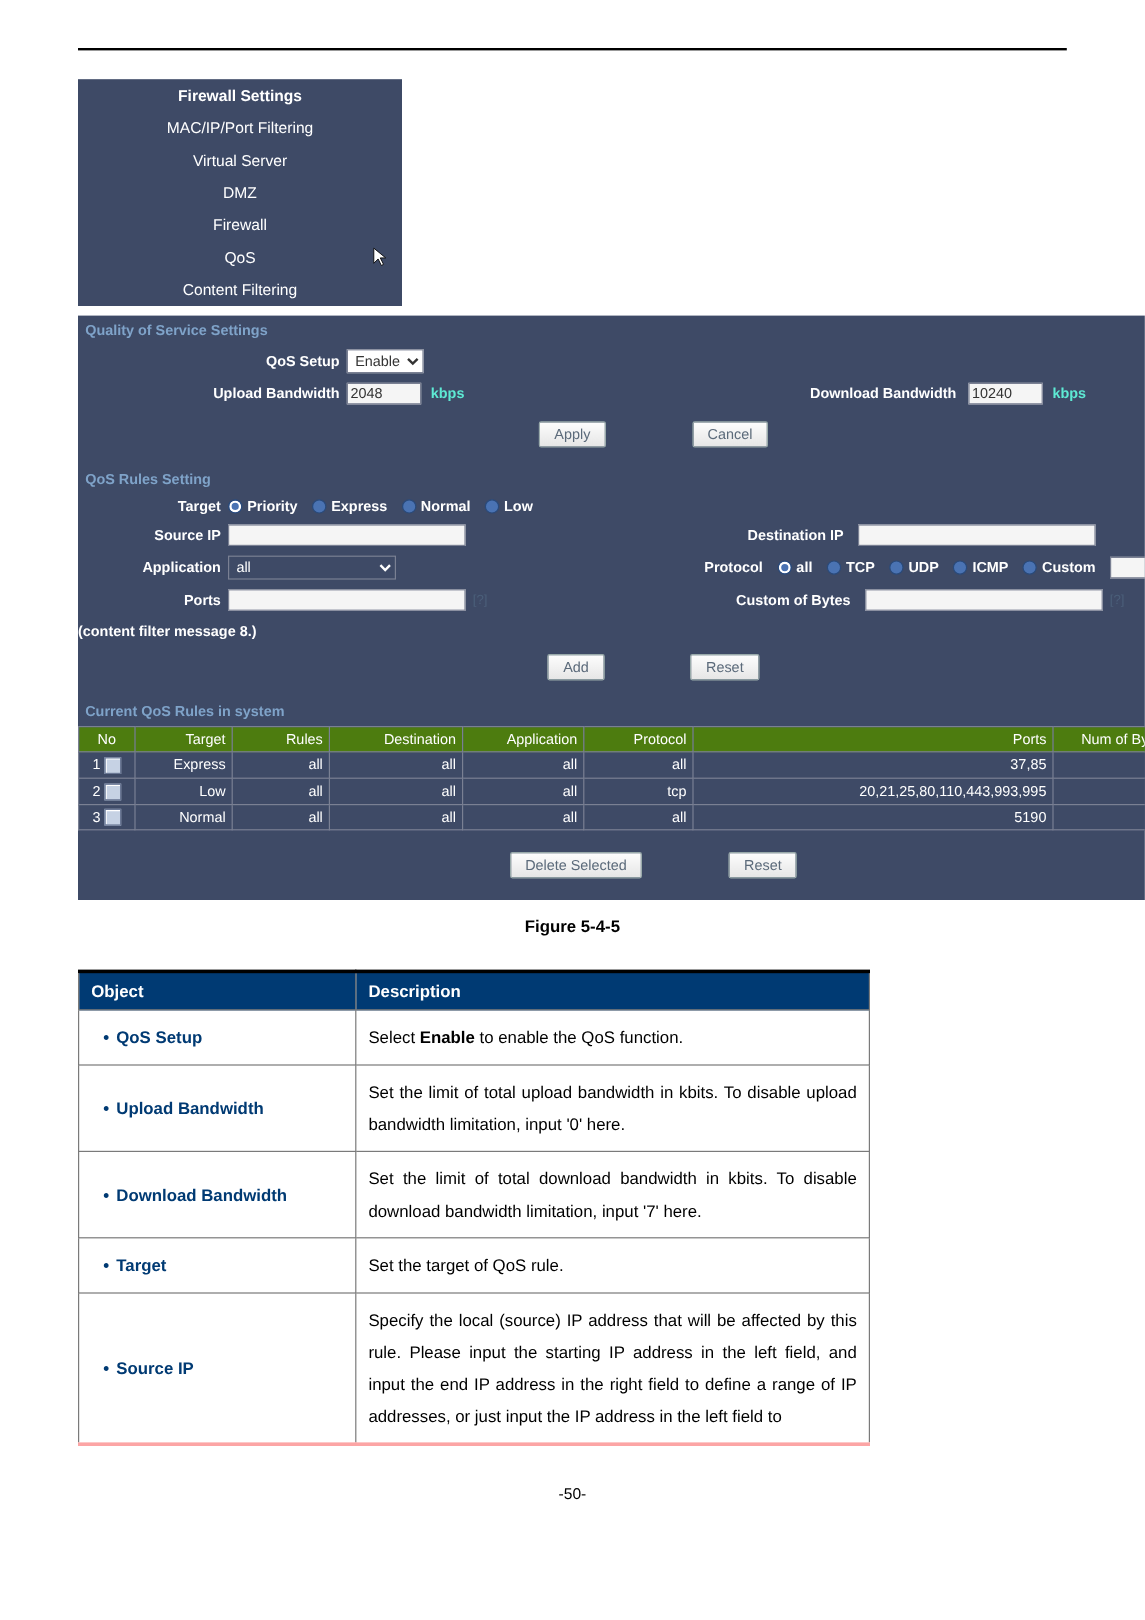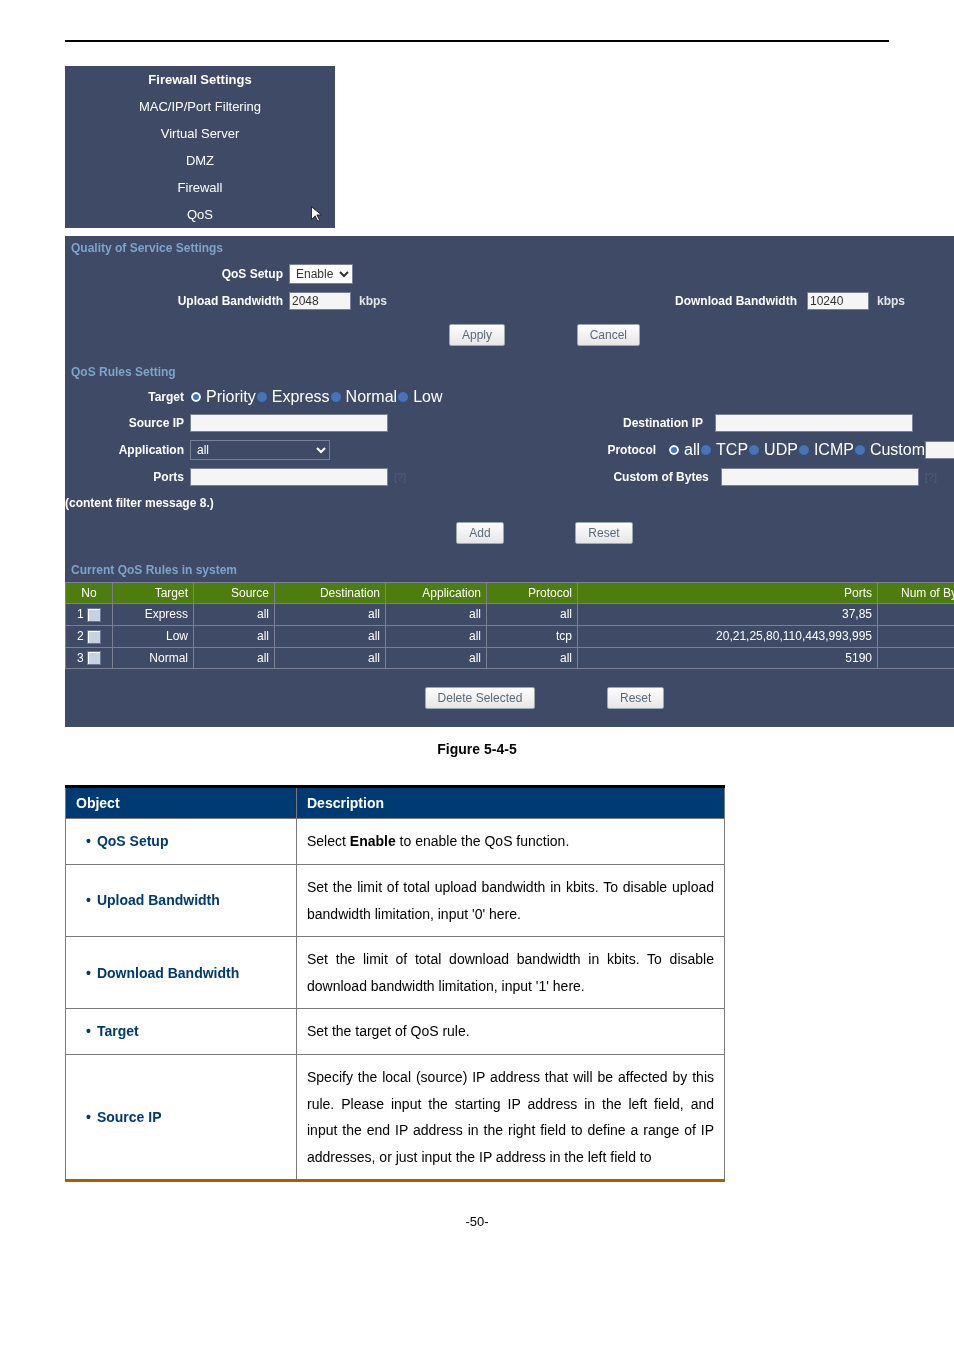--- a/index.html
+++ b/index.html
@@ -71,21 +71,21 @@
     background: #f5f5f5;
     border: 1px solid #7a8093;
     font-size: 12px;
     padding: 1px 2px;
     color: #333;
   }
   select.field {
     background: #fff;
   }
   .unit {
-    color: #e5e5e5;
+    color: #5eead4;
     font-size: 12px;
     padding: 0 8px;
     font-weight: bold;
   }
   .btn {
     background: linear-gradient(#fdfdfd,#e6e6e6);
     border: 1px solid #9aa;
     color: #5b6a7a;
     font-size: 12px;
     padding: 3px 12px;
@@ -102,21 +102,21 @@
     border-radius:50%;
     background:#4a73b3;
     border:1px solid #2a4a7a;
     vertical-align:middle;
     margin-right:4px;
   }
   .radio-dot.sel {
     background:#4a73b3;
     box-shadow: inset 0 0 0 2px #fff;
   }
-  .rlabel { color:#fff; font-size:16px; font-weight:normal; }
+  .rlabel { color:#fff; font-size:12px; font-weight:bold; padding-right:12px;}
   .msg-center {
     color:#fff;
     font-size:12px;
     font-weight:bold;
     padding:6px 0 2px;
   }
   .tbl {
     width:100%;
     border-collapse:collapse;
     font-size:12px;
@@ -156,21 +156,21 @@
   }
   .parag {
     font-size:15px;
     margin: 8px 0 16px;
   }
   .desc {
     width:660px;
     border-collapse:collapse;
     font-size:14px;
     border-top:3px solid #000;
-    border-bottom:3px solid #a16207;
+    border-bottom:3px solid #fca5a5;
   }
   .desc th {
     background:#003a73;
     color:#fff;
     text-align:left;
     padding:7px 10px;
     font-weight:bold;
     border:1px solid #7a7a7a;
   }
   .desc td {
@@ -219,20 +219,21 @@
       <div class="navitem">DMZ</div>
       <div class="navitem">Firewall</div>
       <div class="navitem">
         <span>QoS</span>
         <span class="cursor">
           <svg class="cursor-svg" viewBox="0 0 20 20">
               <path d="M5 2 L5 16 L9 12 L12 18 L14 17 L11 11 L16 11 Z" fill="#fff" stroke="#000" stroke-width="0.8"></path>
             </svg>
         </span>
       </div>
+      <div class="navitem">Content Filtering</div>
     </div>
 
     <div class="panel">
       <div class="panel-title">Quality of Service Settings</div>
 
       <div class="form-row">
         <div class="lbl" style="width:212px">QoS Setup</div>
         <select class="field" style="width:64px">
           <option>Enable</option>
         </select>
@@ -319,21 +320,21 @@
         <button class="btn">Reset</button>
       </div>
 
       <div class="panel-title">Current QoS Rules in system</div>
 
       <table class="tbl">
         <tbody>
             <tr>
           <th style="text-align:center;width:36px">No</th>
           <th style="width:70px">Target</th>
-          <th style="width:70px">Source</th>
+          <th style="width:70px">Rules</th>
           <th style="width:100px">Destination</th>
           <th style="width:90px">Application</th>
           <th style="width:80px">Protocol</th>
           <th>Ports</th>
           <th style="width:90px">Num of Bytes</th>
         </tr>
         <tr>
           <td class="no"><span>1</span> <span class="chk"></span></td>
           <td>Express</td>
           <td>all</td>
@@ -386,21 +387,21 @@
     <tr>
       <td class="obj"><span class="bullet">•</span><span>QoS Setup</span></td>
       <td><span>Select </span><b>Enable</b><span> to enable the QoS function.</span></td>
     </tr>
     <tr>
       <td class="obj"><span class="bullet">•</span><span>Upload Bandwidth</span></td>
       <td style="text-align:justify">Set the limit of total upload bandwidth in kbits. To disable upload bandwidth limitation, input '0' here.</td>
     </tr>
     <tr>
       <td class="obj"><span class="bullet">•</span><span>Download Bandwidth</span></td>
-      <td style="text-align:justify">Set the limit of total download bandwidth in kbits. To disable download bandwidth limitation, input '1' here.</td>
+      <td style="text-align:justify">Set the limit of total download bandwidth in kbits. To disable download bandwidth limitation, input '7' here.</td>
     </tr>
     <tr>
       <td class="obj"><span class="bullet">•</span><span>Target</span></td>
       <td>Set the target of QoS rule.</td>
     </tr>
     <tr>
       <td class="obj"><span class="bullet">•</span><span>Source IP</span></td>
       <td style="text-align:justify">Specify the local (source) IP address that will be affected by this rule. Please input the starting IP address in the left field, and input the end IP address in the right field to define a range of IP addresses, or just input the IP address in the left field to</td>
     </tr>
   </tbody>

